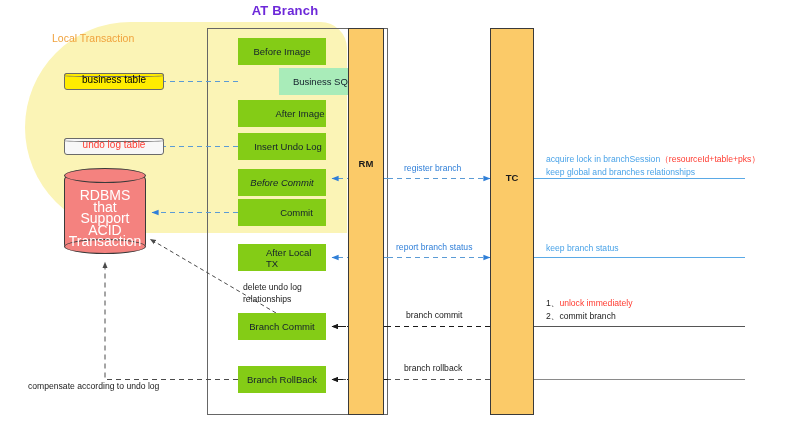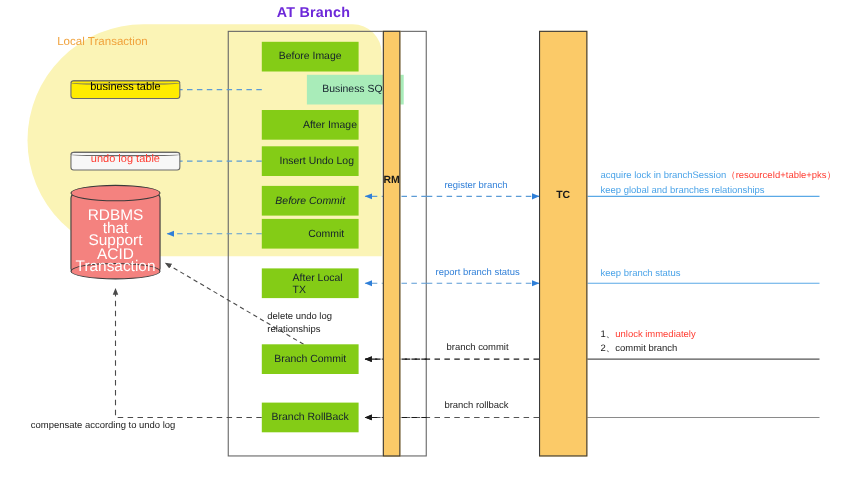--- a/index.html
+++ b/index.html
@@ -81,21 +81,21 @@
     align-items:center;
     justify-content:center;
   }
   .role-col .role-label{
     font-size:9.5px;
     color:#1a1a1a;
     font-weight:bold;
     position:relative;
     top:-58px;
   }
-  #rm-col{left:348px; width:16px;}
+  #rm-col{left:348px; width:36px;}
   #tc-col{left:490px; width:44px;}
   #tc-col .role-label{top:-44px;}
 
   
   .table-cyl{
     width:100px; height:17px;
     left:64px;
     border:1.2px solid #6a6a6a;
     border-radius:4px 4px 3px 3px;
     box-sizing:border-box;

